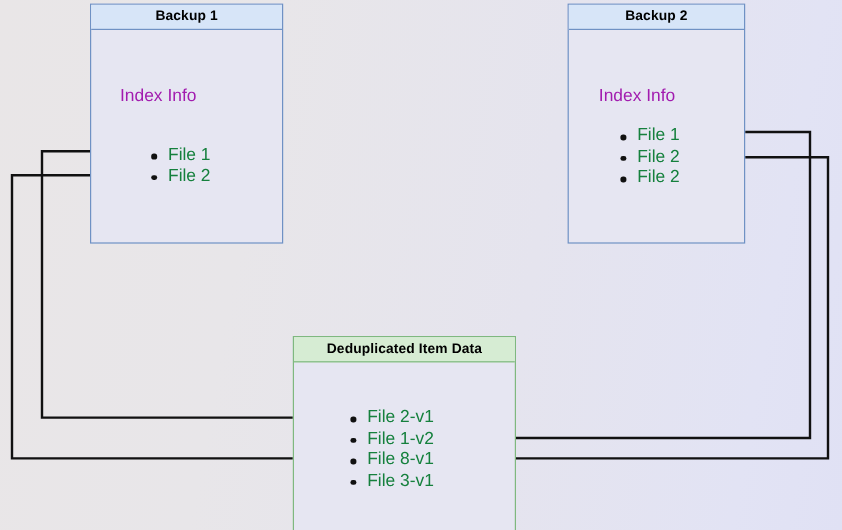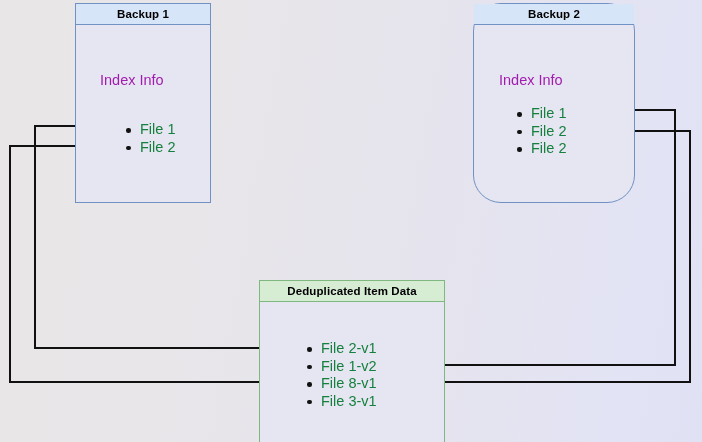--- a/index.html
+++ b/index.html
@@ -118,44 +118,44 @@
     <path d="M 124 146 L 10 146 L 10 382 L 295 382"></path>
     <polygon points="305,382 291,376.5 291,387.5"></polygon>
 
     <path d="M 588 110 L 675 110 L 675 365 L 400 365"></path>
     <polygon points="390,365 404,359.5 404,370.5"></polygon>
 
     <path d="M 588 131 L 690 131 L 690 382 L 400 382"></path>
     <polygon points="390,382 404,376.5 404,387.5"></polygon>
   </svg>
 
-  <div class="node" id="node-backup1" style="left:75px; top:3px; width:136px; height:200px;">
+  <div class="node" id="node-backup1" style="left:75px; top:3px; width:161px; height:200px;">
     <div class="node-header">Backup 1</div>
     <div class="node-body">
       <div class="index-label" style="left:24px; top:47px;">Index Info</div>
       <ul class="bullet-list" style="left:49px; top:96px;">
         <li>File 1</li>
         <li>File 2</li>
       </ul>
     </div>
   </div>
 
-  <div class="node" id="node-backup2" style="left:473px; top:3px; width:162px; height:200px;border-radius:28px;">
+  <div class="node" id="node-backup2" style="left:473px; top:3px; width:148px; height:200px;">
     <div class="node-header">Backup 2</div>
     <div class="node-body">
       <div class="index-label" style="left:25px; top:47px;">Index Info</div>
       <ul class="bullet-list" style="left:42px; top:80px;">
         <li>File 1</li>
         <li>File 2</li>
         <li>File 2</li>
       </ul>
     </div>
   </div>
 
-  <div class="node dedup" id="node-dedup" style="left:259px; top:280px; width:186px; height:163px;">
+  <div class="node dedup" id="node-dedup" style="left:244px; top:280px; width:186px; height:163px;">
     <div class="node-header">Deduplicated Item Data</div>
     <div class="node-body">
       <ul class="bullet-list" style="left:46px; top:38px;">
         <li>File 2-v1</li>
         <li>File 1-v2</li>
         <li>File 8-v1</li>
         <li>File 3-v1</li>
       </ul>
     </div>
   </div>

